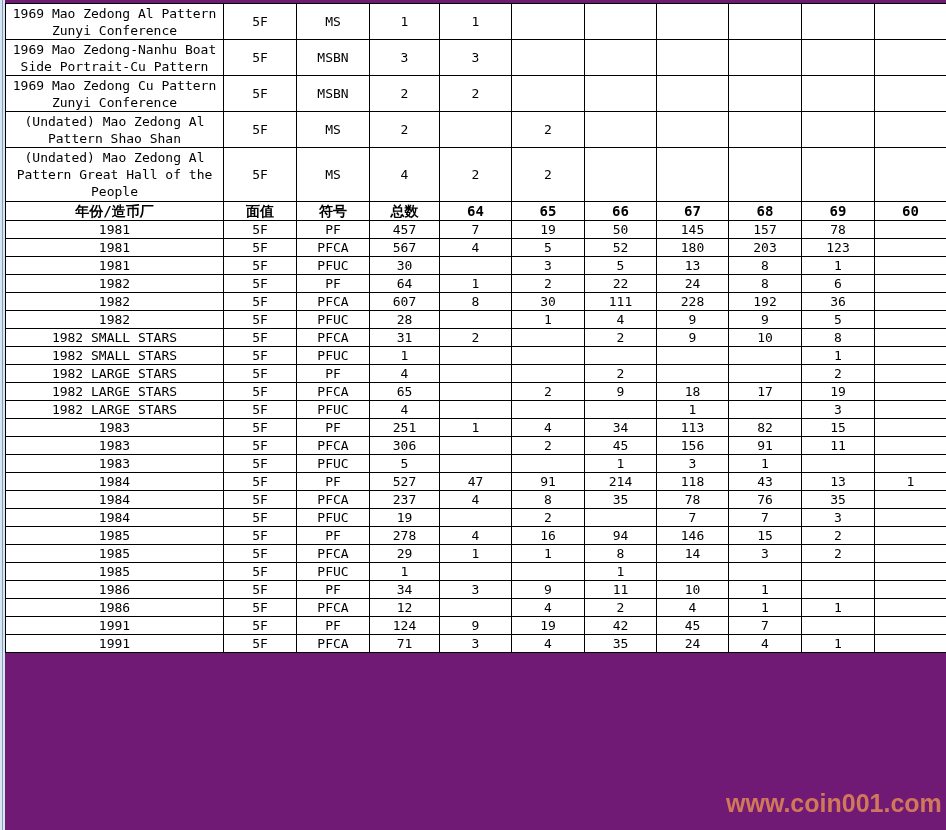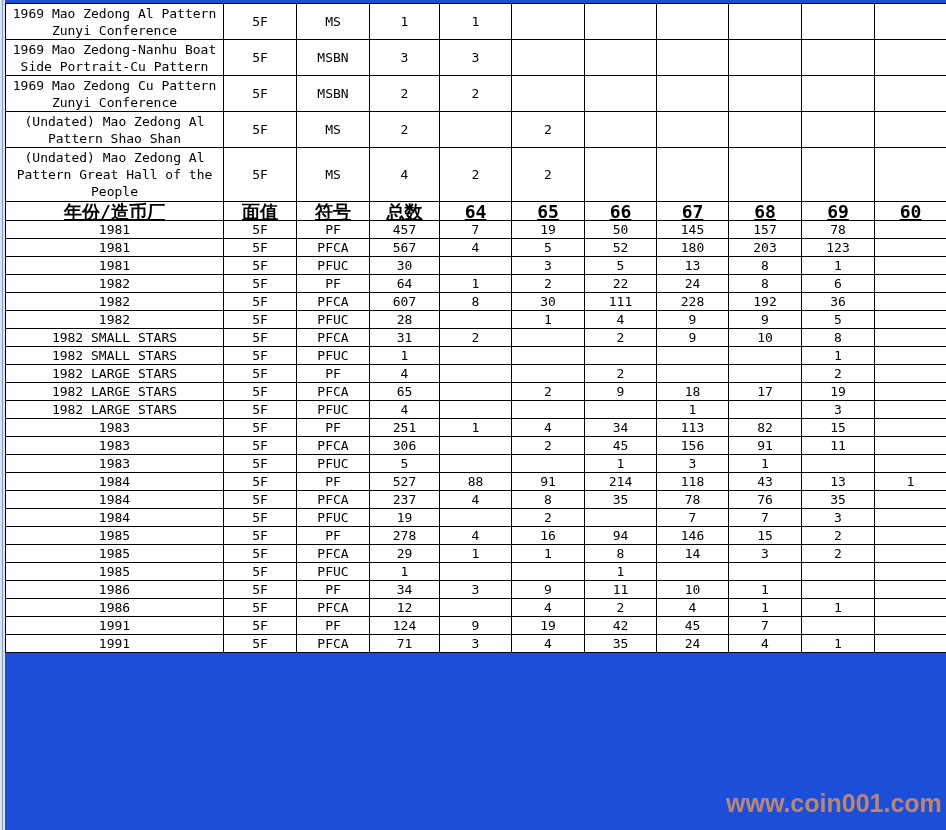--- a/index.html
+++ b/index.html
@@ -5,21 +5,21 @@
   html, body {
     margin: 0;
     padding: 0;
     background: #ffffff;
     font-family: "DejaVu Sans Mono", "Liberation Mono", monospace;
   }
   .page {
     position: relative;
     width: 946px;
     height: 830px;
-    background: #1d4ed8;
+    background: #701a75;
     overflow: hidden;
   }
   
   .edge-strip {
     position: absolute;
     left: 0; top: 0;
     width: 5px; height: 830px;
     background: #d9e6f2;
   }
   .edge-strip .edge-line {
@@ -43,23 +43,22 @@
     vertical-align: middle;
     padding: 0;
     overflow: hidden;
     font-size: 13px;
     font-weight: normal;
     color: #000000;
     line-height: 17px;
   }
   table.pop-table th {
     font-weight: bold;
-    font-size: 18px;
+    font-size: 14px;
     height: 18px;
-    text-decoration: underline;
   }
   tr.year-row td { height: 17px; }
   td.desc-cell { padding: 0 1px; }
   .watermark {
     position: absolute;
     left: 726px;
     top: 789px;
     font-family: Liberation Sans, sans-serif;
     font-size: 25px;
     font-weight: bold;
@@ -351,21 +350,21 @@
           <td>3</td>
           <td>1</td>
           <td></td>
           <td></td>
         </tr>
         <tr class="year-row">
           <td>1984</td>
           <td>5F</td>
           <td>PF</td>
           <td>527</td>
-          <td>88</td>
+          <td>47</td>
           <td>91</td>
           <td>214</td>
           <td>118</td>
           <td>43</td>
           <td>13</td>
           <td>1</td>
         </tr>
         <tr class="year-row">
           <td>1984</td>
           <td>5F</td>

